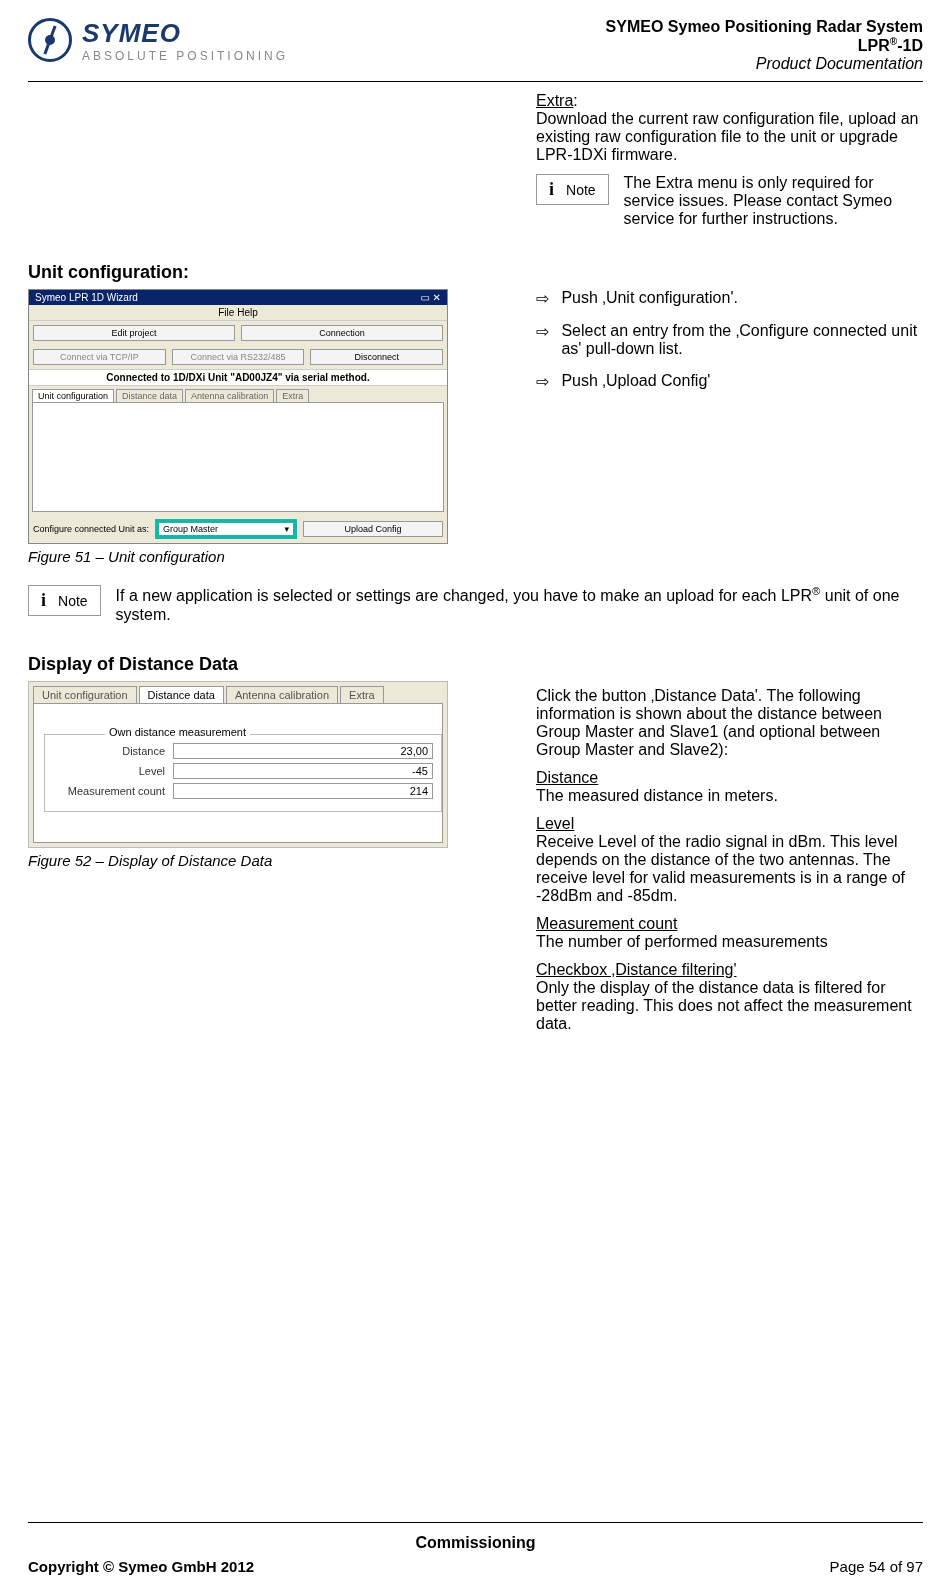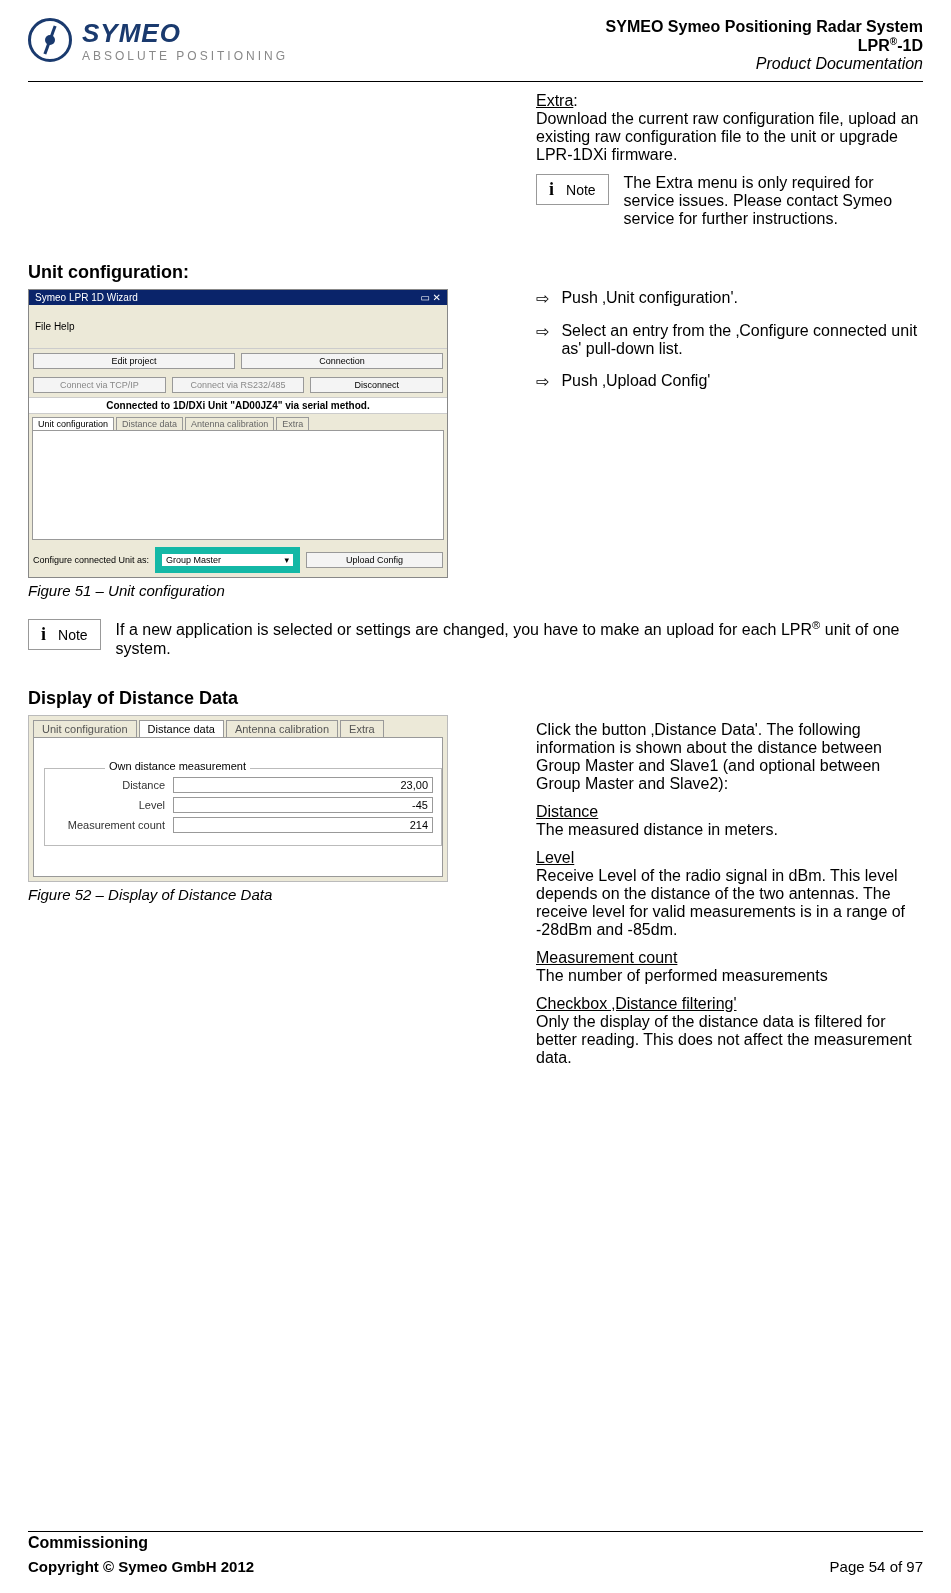--- a/index.html
+++ b/index.html
@@ -139,22 +139,23 @@
   .wizard-title {
     background: #0a246a;
     color: #fff;
     padding: 2px 6px;
     font-size: 10px;
     display: flex;
     justify-content: space-between;
   }
   .wizard-menu {
     background: #ece9d8;
-    padding: 16px 6px;
+    padding: 2px 6px;
     border-bottom: 1px solid #ccc;
+    text-align: center;
   }
   .wizard-toolbar {
     display: flex;
     gap: 6px;
     padding: 4px;
   }
   .wizard-btn {
     border: 1px solid #999;
     background: #f4f4f4;
     padding: 2px 6px;
@@ -195,21 +196,21 @@
   }
   .wizard-bottom {
     display: flex;
     padding: 4px;
     gap: 6px;
     font-size: 9px;
     align-items: center;
   }
   .wizard-bottom .sel {
     flex: 1;
-    border: 7px solid #14b8a6;
+    border: 4px solid #14b8a6;
     background: #fff;
     padding: 1px 4px;
     display: flex;
     justify-content: space-between;
   }
   .dist-panel {
     border: 1px solid #bbb;
     background: #ece9d8;
     width: 420px;
     font-size: 11px;
@@ -272,24 +273,24 @@
     padding: 1px 4px;
     font-size: 11px;
   }
   .dd-para { margin: 6px 0 10px 0; }
   .footer {
     position: absolute;
     left: 28px; right: 28px;
     bottom: 18px;
   }
   .footer-section {
-    text-align: left;
+    text-align: center;
     font-weight: bold;
     border-top: 1px solid #000;
-    padding-top: 2px;
+    padding-top: 11px;
     margin-bottom: 6px;
   }
   .footer-row {
     display: flex;
     justify-content: space-between;
     font-size: 15px;
   }
   .footer-copy { font-weight: bold; }
   sup { font-size: 0.7em; }
 </style>

